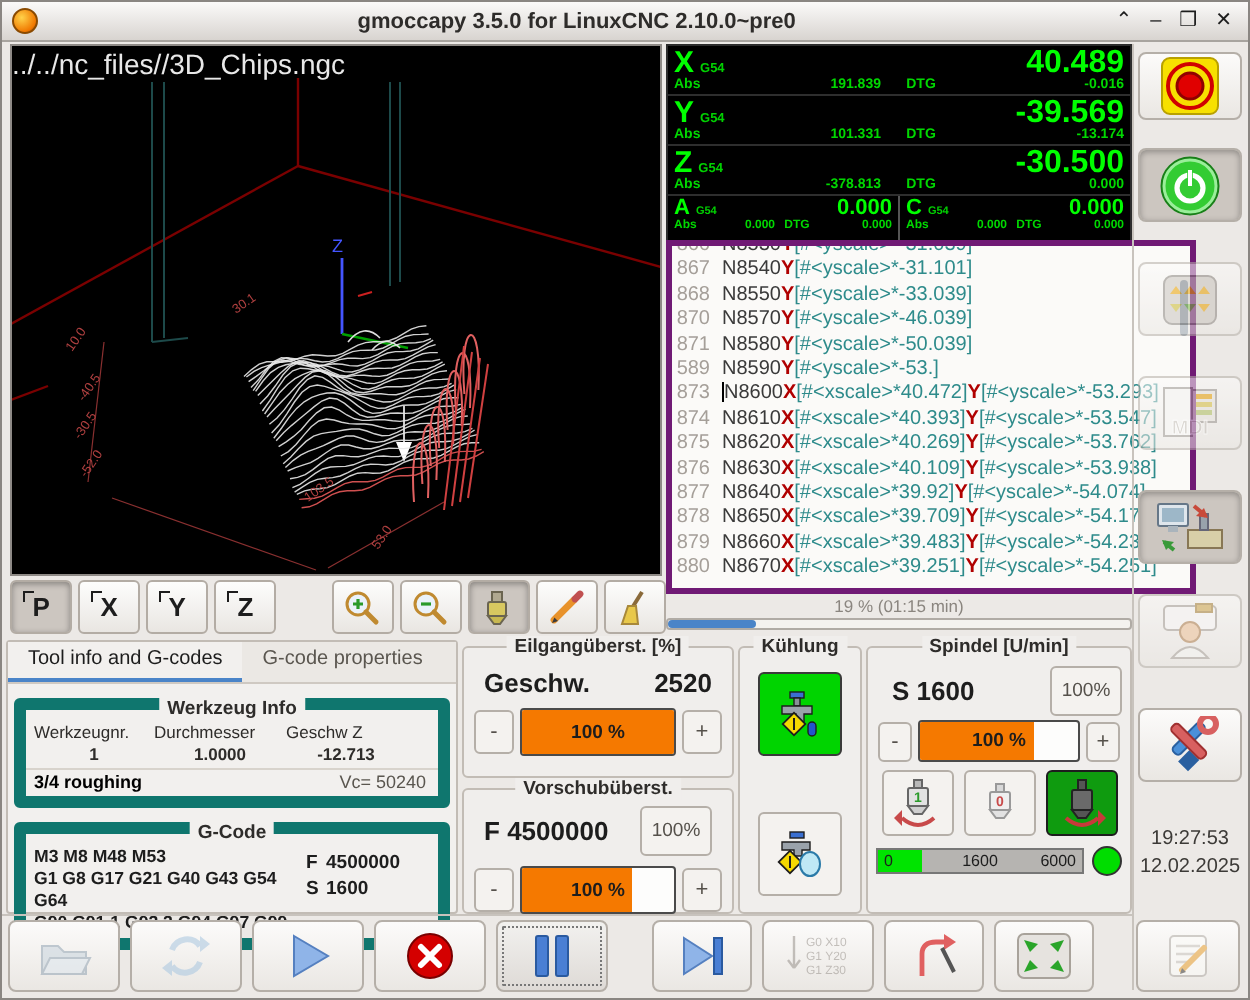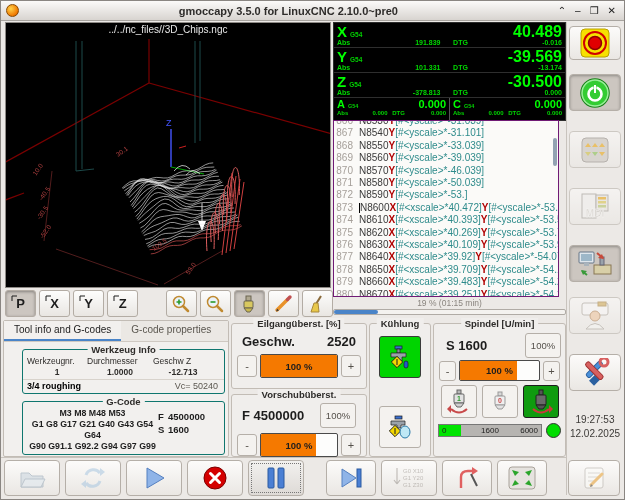--- a/index.html
+++ b/index.html
@@ -13,22 +13,22 @@
   .tb-icon{width:13px;height:13px;border-radius:50%;margin-left:5px;
     background:radial-gradient(circle at 35% 35%,#ffd24a,#f07800 70%,#8a3c00);
     border:1px solid #8a4a00;flex:0 0 auto;}
   .tb-title{flex:1;text-align:center;font-size:11px;font-weight:bold;color:#2e2c2a;}
   .tb-controls{display:flex;gap:9px;margin-right:8px;font-size:10px;color:#1d1d1d;}
   .tb-controls span{cursor:default;line-height:10px;}
 
   
   .preview{position:absolute;left:4px;top:21px;width:326px;height:266px;background:#000;
     border:1px solid #8e8a86;}
-  .preview-filename{position:absolute;left:0;top:1px;width:100%;text-align:center;
-    color:#e8e8e8;font-size:10px;}
+  .preview-filename{position:absolute;left:0;top:1px;width:100%;
+    color:#e8e8e8;font-size:14px;}
   .preview svg{position:absolute;left:0;top:0;}
 
   .pv-toolbar{position:absolute;left:4px;top:289px;width:328px;height:28px;display:flex;gap:3px;}
   .pv-btn{width:33px;height:27px;border:1px solid #b3aca4;border-radius:3px;
     background:linear-gradient(#fdfdfc,#e9e6e2);display:flex;align-items:center;justify-content:center;
     font-weight:bold;font-size:13px;color:#1d1d1d;position:relative;}
   .pv-btn.active{background:#ccc6c0;box-shadow:inset 0 1px 3px rgba(0,0,0,.35);}
   .pv-spacer{width:23px;}
   .ax-mark{position:absolute;left:5px;top:4px;}
 
@@ -44,22 +44,22 @@
   .dro-sub .v{text-align:right;}
   .dro-ac{display:flex;height:22px;}
   .dro-ac .half{flex:1;padding:1px 3px 0 3px;}
   .dro-ac .half+.half{border-left:1px solid #555;}
   .dro-ac .dro-letter{font-size:11px;line-height:11px;}
   .dro-ac .dro-sys{font-size:5.5px;}
   .dro-ac .dro-value{font-size:11px;line-height:11px;}
   .dro-ac .dro-sub{font-size:6px;grid-template-columns:14px 1fr 22px 1fr;line-height:7px;}
 
   
-  .gcode{position:absolute;left:332px;top:119px;width:226px;height:177px;background:#fbfaf8;
-    border:1px solid #701a75;overflow:hidden;}
+  .gcode{position:absolute;left:332px;top:119px;width:265px;height:177px;background:#fbfaf8;
+    border:3px solid #701a75;overflow:hidden;}
   .gcode-inner{margin-top:-6px;}
   .grow{display:flex;white-space:nowrap;font-size:10px;line-height:12.4px;}
   .gnum{flex:0 0 25px;text-align:right;color:#a59f99;padding-right:6px;}
   .gcode-text{overflow:hidden;color:#3a3a3a;}
   .gn{color:#3a3a3a;}
   .gx{color:#b00000;font-weight:bold;}
   .gb{color:#2e8b8b;text-align:right;}
   .caret{display:inline-block;width:1px;height:10px;background:#000;vertical-align:-2px;}
   .gscroll{position:absolute;right:1px;top:2px;width:4px;height:172px;}
   .gthumb{position:absolute;left:0;top:9%;width:4px;height:16%;background:#93a2b2;border-radius:2px;}
@@ -74,32 +74,32 @@
   .frame{position:absolute;border:1px solid #c2bcb5;border-radius:3px;background:#f0eeec;}
   .frame>.legend{position:absolute;top:-6px;left:50%;transform:translateX(-50%);
     background:#f0eeec;padding:0 4px;font-size:9.5px;font-weight:bold;color:#2e2c2a;white-space:nowrap;}
 
   
   .notebook{position:absolute;left:2px;top:319px;width:226px;height:137px;background:#f2f0ee;
     border:1px solid #c2bcb5;border-radius:2px;}
   .tabs{display:flex;height:21px;border-bottom:1px solid #cfc9c2;background:#ebe8e4;}
   .tab{padding:3px 10px 0 10px;font-size:10px;color:#5a564f;}
   .tab.active{color:#1d1d1d;background:#f2f0ee;border-bottom:2px solid #4a84c8;}
-  .nb-frame{position:relative;border:1px solid #0f766e;border-radius:3px;margin:7px 3px 0 18px;}
+  .nb-frame{position:relative;border:6px solid #0f766e;border-radius:3px;margin:7px 3px 0 3px;}
   .nb-frame>.legend{position:absolute;top:-6px;left:50%;transform:translateX(-50%);
     background:#f2f0ee;padding:0 4px;font-size:9.5px;font-weight:bold;color:#2e2c2a;}
   .wz-grid{display:grid;grid-template-columns:60px 66px 60px;font-size:8.5px;color:#2e2c2a;
     padding:6px 2px 0 4px;}
   .wz-grid .hv{font-weight:bold;text-align:center;padding-top:1px;}
   .wz-name{display:flex;justify-content:space-between;font-size:9px;padding:1px 6px 2px 4px;
     border-top:1px solid #d8d3cc;margin-top:2px;}
   .wz-name .nm{font-weight:bold;}
   .wz-name .vc{color:#5a564f;}
   .gc-body{display:flex;padding:6px 2px 2px 4px;}
-  .gc-lines{flex:1;font-size:8.8px;font-weight:bold;color:#1d1d1d;line-height:11px;text-align:center;}
+  .gc-lines{flex:1;font-size:8.8px;font-weight:bold;color:#1d1d1d;line-height:11px;}
   .gc-fs{width:64px;font-size:9.5px;font-weight:bold;color:#1d1d1d;line-height:13px;padding-top:2px;}
   .gc-fs span{display:inline-block;}
   .gc-fs .k{width:10px;}
 
   
   .slider{display:flex;align-items:center;gap:3px;margin:5px 5px 0 5px;}
   .sl-btn{width:20px;height:22px;border:1px solid #b5afa8;border-radius:3px;background:#f4f2ef;
     font-size:11px;color:#55514b;display:flex;align-items:center;justify-content:center;}
   .sl-track{flex:1;height:24px;border:1px solid #4a4a4a;border-radius:2px;background:#fdfdfc;
     position:relative;overflow:hidden;}
@@ -373,33 +373,29 @@
         </div>
         <div class="grow">
           <span class="gnum">867</span>
           <span class="gcode-text"><span class="gn">N8540</span><span class="gx">Y</span><span class="gb">[#&lt;yscale&gt;*-31.101]</span></span>
         </div>
         <div class="grow">
           <span class="gnum">868</span>
           <span class="gcode-text"><span class="gn">N8550</span><span class="gx">Y</span><span class="gb">[#&lt;yscale&gt;*-33.039]</span></span>
         </div>
         <div class="grow">
-          <span class="gnum">869</span>
-          <span class="gcode-text"><span class="gn">N8560</span><span class="gx">Y</span><span class="gb">[#&lt;yscale&gt;*-39.039]</span></span>
-        </div>
-        <div class="grow">
           <span class="gnum">870</span>
           <span class="gcode-text"><span class="gn">N8570</span><span class="gx">Y</span><span class="gb">[#&lt;yscale&gt;*-46.039]</span></span>
         </div>
         <div class="grow">
           <span class="gnum">871</span>
           <span class="gcode-text"><span class="gn">N8580</span><span class="gx">Y</span><span class="gb">[#&lt;yscale&gt;*-50.039]</span></span>
         </div>
         <div class="grow">
-          <span class="gnum">872</span>
+          <span class="gnum">589</span>
           <span class="gcode-text"><span class="gn">N8590</span><span class="gx">Y</span><span class="gb">[#&lt;yscale&gt;*-53.]</span></span>
         </div>
         <div class="grow">
           <span class="gnum">873</span>
           <span class="gcode-text"><span class="caret"></span><span class="gn">N8600</span><span class="gx">X</span><span class="gb">[#&lt;xscale&gt;*40.472]</span><span class="gx">Y</span><span class="gb">[#&lt;yscale&gt;*-53.293]</span></span>
         </div>
         <div class="grow">
           <span class="gnum">874</span>
           <span class="gcode-text"><span class="gn">N8610</span><span class="gx">X</span><span class="gb">[#&lt;xscale&gt;*40.393]</span><span class="gx">Y</span><span class="gb">[#&lt;yscale&gt;*-53.547]</span></span>
         </div>

